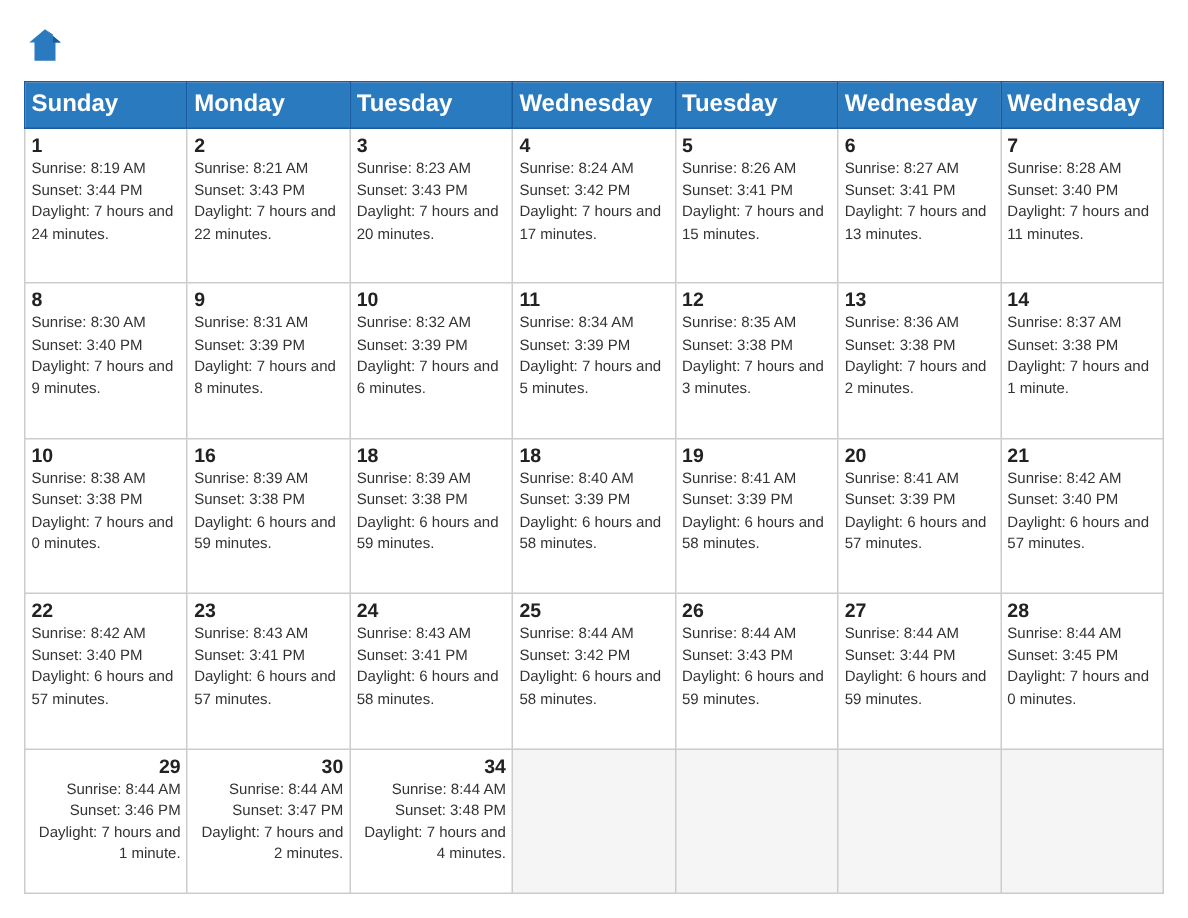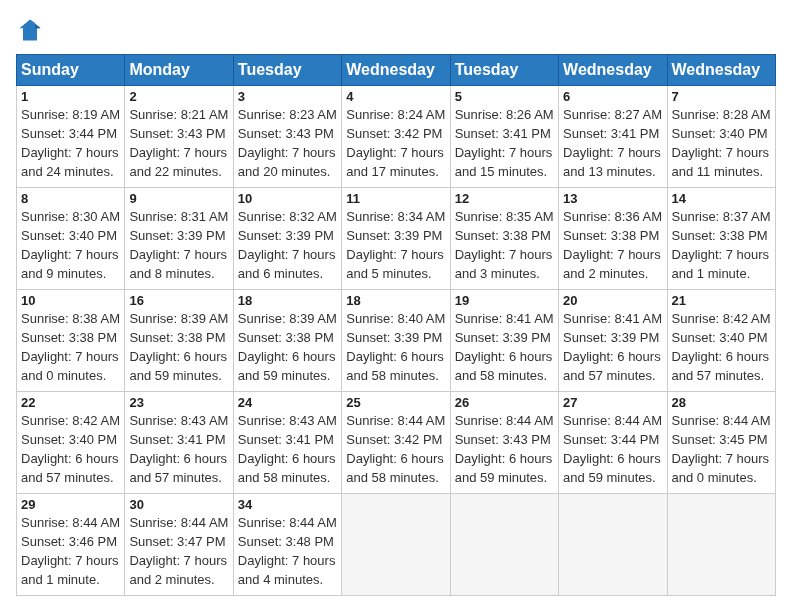--- a/index.html
+++ b/index.html
@@ -88,26 +88,27 @@
       background: #f5f5f5;
     }
     .day-num {
       font-size: 13px;
       font-weight: bold;
       color: #222;
       display: block;
       margin-bottom: 2px;
     }
     .day-info {
-      font-size: 13px;
+      font-size: 10px;
       line-height: 1.45;
       color: #333;
     }
     .calendar tr:last-child td {
       height: 72px;
+      text-align: right;
     }
   </style>
 </head>
 <body>
 
 <div class="page">
   <div class="header">
     <div class="logo">
       <svg class="logo-icon" viewBox="0 0 32 32">
         <polygon points="16,4 28,14 24,14 24,28 8,28 8,14 4,14" fill="#2a7abf"></polygon>

